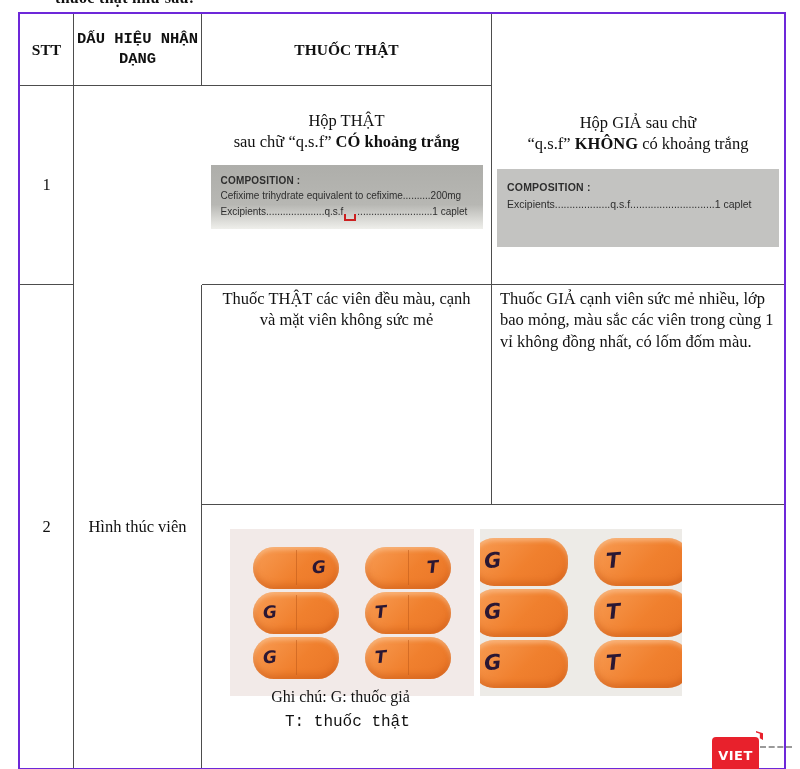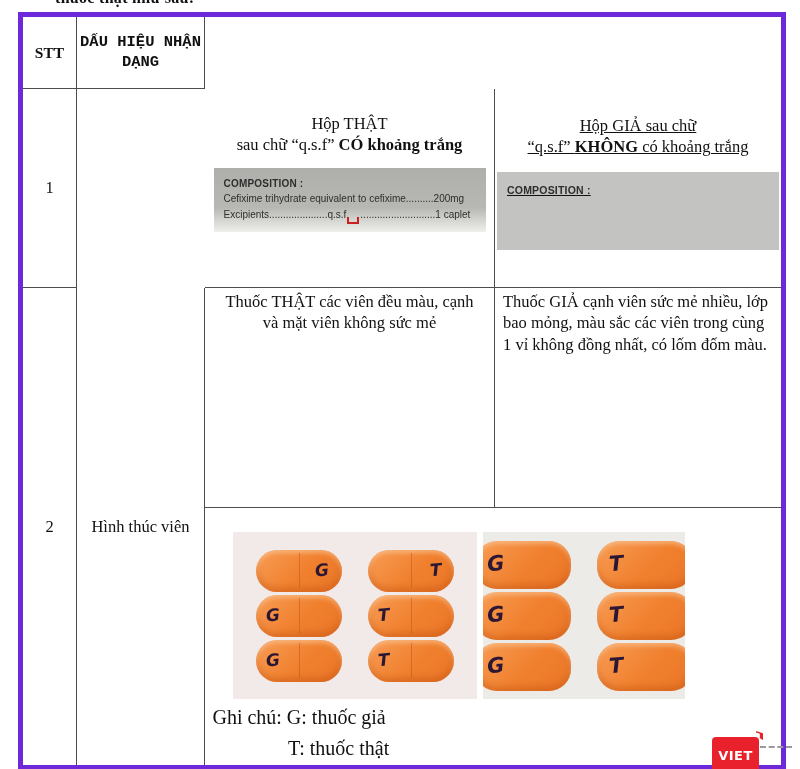--- a/index.html
+++ b/index.html
@@ -7,37 +7,37 @@
           font-family:"Liberation Serif", serif;color:#111;}
 
   
   #top-clip{position:absolute;left:55px;top:0;height:8px;overflow:hidden;}
   #top-clip span{display:block;margin-top:-11px;font-weight:bold;font-size:16px;letter-spacing:.3px;}
 
   
   .tbl{position:absolute;left:18px;top:12px;width:768px;height:758px;
        display:grid;grid-template-columns:54px 128px 290px 1fr;
        grid-template-rows:72px 199px 220px 1fr;
-       border:5px solid #6d28d9;box-sizing:border-box;background:#fff;}
+       border:2px solid #6d28d9;box-sizing:border-box;background:#fff;}
   .cell{border-right:1px solid #4d4d4d;border-bottom:1px solid #4d4d4d;box-sizing:border-box;
         display:flex;flex-direction:column;align-items:center;justify-content:center;text-align:center;}
   .hdr{font-weight:bold;font-size:15.5px;line-height:1.25;}
   .body-text{font-size:16.5px;line-height:1.3;}
 
   
   .h-stt{grid-column:1;grid-row:1;}
   .h-sign{grid-column:2;grid-row:1;font-family:Liberation Mono, monospace;}
   .h-real{grid-column:3;grid-row:1;}
   .h-fake{grid-column:4;grid-row:1;border-right:none;}
 
   
   .r1-stt{grid-column:1;grid-row:2;}
   .r1-sign{grid-column:2;grid-row:2;padding:0 14px;}
   .r1-real{grid-column:3;grid-row:2;justify-content:flex-start;padding-top:24px;align-items:center;}
-  .r1-fake{grid-column:4;grid-row:2;border-right:none;justify-content:flex-start;padding-top:26px;text-decoration:underline;}
+  .r1-fake{grid-column:4;grid-row:2;border-right:none;justify-content:flex-start;padding-top:26px;}
 
   
   .r2-stt{grid-column:1;grid-row:3 / span 2;border-bottom:none;}
   .r2-sign{grid-column:2;grid-row:3 / span 2;border-bottom:none;padding:0 14px;}
   .r2-real{grid-column:3;grid-row:3;justify-content:flex-start;padding:3px 14px 0 14px;}
   .r2-fake{grid-column:4;grid-row:3;border-right:none;justify-content:flex-start;
            align-items:flex-start;text-align:left;padding:3px 10px 0 8px;}
   .r2-photo{grid-column:3 / span 2;grid-row:4;border-right:none;border-bottom:none;
             position:relative;display:block;}
 
@@ -65,22 +65,22 @@
   .pill.big{width:96px;height:48px;border-radius:22px;}
   .pill.scored::after{content:"";position:absolute;left:50%;top:8%;width:1px;height:84%;
         background:rgba(190,90,25,.55);}
   .pill .ltr{position:absolute;top:50%;transform:translateY(-56%) rotate(-5deg);
         font-family:"DejaVu Sans", sans-serif;font-style:italic;font-weight:bold;
         color:#2b1733;}
   .pill.small .ltr{font-size:17px;}
   .pill.big .ltr{font-size:21px;}
   .ltr.side-left{left:12%;} .ltr.side-right{right:15%;}
 
-  .caption{position:absolute;left:4px;top:194px;text-align:center;font-size:20px;line-height:1.55;}
-  .caption .c2{padding-left:79px;}
+  .caption{position:absolute;left:4px;top:180px;text-align:right;font-size:16px;line-height:1.55;}
+  .caption .c2{padding-left:79px;font-family:Liberation Mono, monospace;}
 
   
   .wm{position:absolute;left:712px;top:737px;width:47px;height:36px;background:#e8212c;
       border-radius:4px;display:flex;align-items:center;justify-content:center;}
   .wm span{color:#fff;font-family:"DejaVu Sans", sans-serif;font-weight:bold;font-size:13px;letter-spacing:.5px;}
   .wm::after{content:"";position:absolute;right:-4px;top:-6px;width:7px;height:9px;
       background:#e8212c;clip-path:polygon(0 0,100% 25%,100% 100%,55% 80%,55% 30%,0 18%);}
   .wm-dash{position:absolute;left:760px;top:746px;width:32px;border-top:2px dashed #9a9a9a;}
 </style>
 </head>
@@ -89,20 +89,21 @@
 <div id="canvas">
 
   <div id="top-clip">
     <span>thuốc thật như sau:</span>
   </div>
 
   <div class="tbl">
 
     <div class="cell hdr h-stt">STT</div>
     <div class="cell hdr h-sign">DẤU HIỆU NHẬN DẠNG</div>
+    <div class="cell hdr h-real">THUỐC THẬT</div>
 
     <div class="cell body-text r1-stt">1</div>
 
     <div class="cell body-text r1-real">
       <div>Hộp THẬT</div>
       <div>
         <span>sau chữ “q.s.f” </span><b>CÓ khoảng trắng</b>
       </div>
       <div class="comp comp-real">
         <div class="c-title">COMPOSITION :</div>
@@ -113,20 +114,21 @@
       </div>
     </div>
 
     <div class="cell body-text r1-fake">
       <div>Hộp GIẢ sau chữ</div>
       <div>
         <span>“q.s.f” </span><b>KHÔNG</b><span> có khoảng trắng</span>
       </div>
       <div class="comp comp-fake">
         <div class="c-title">COMPOSITION :</div>
+        <div>Excipients...................q.s.f.............................1 caplet</div>
       </div>
     </div>
 
     <div class="cell body-text r2-stt">2</div>
     <div class="cell body-text r2-real">
       <div style="max-width:256px;">Thuốc THẬT các viên đều màu, cạnh và mặt viên không sức mẻ</div>
     </div>
 
     <div class="cell body-text r2-sign">Hình thúc viên</div>
 

